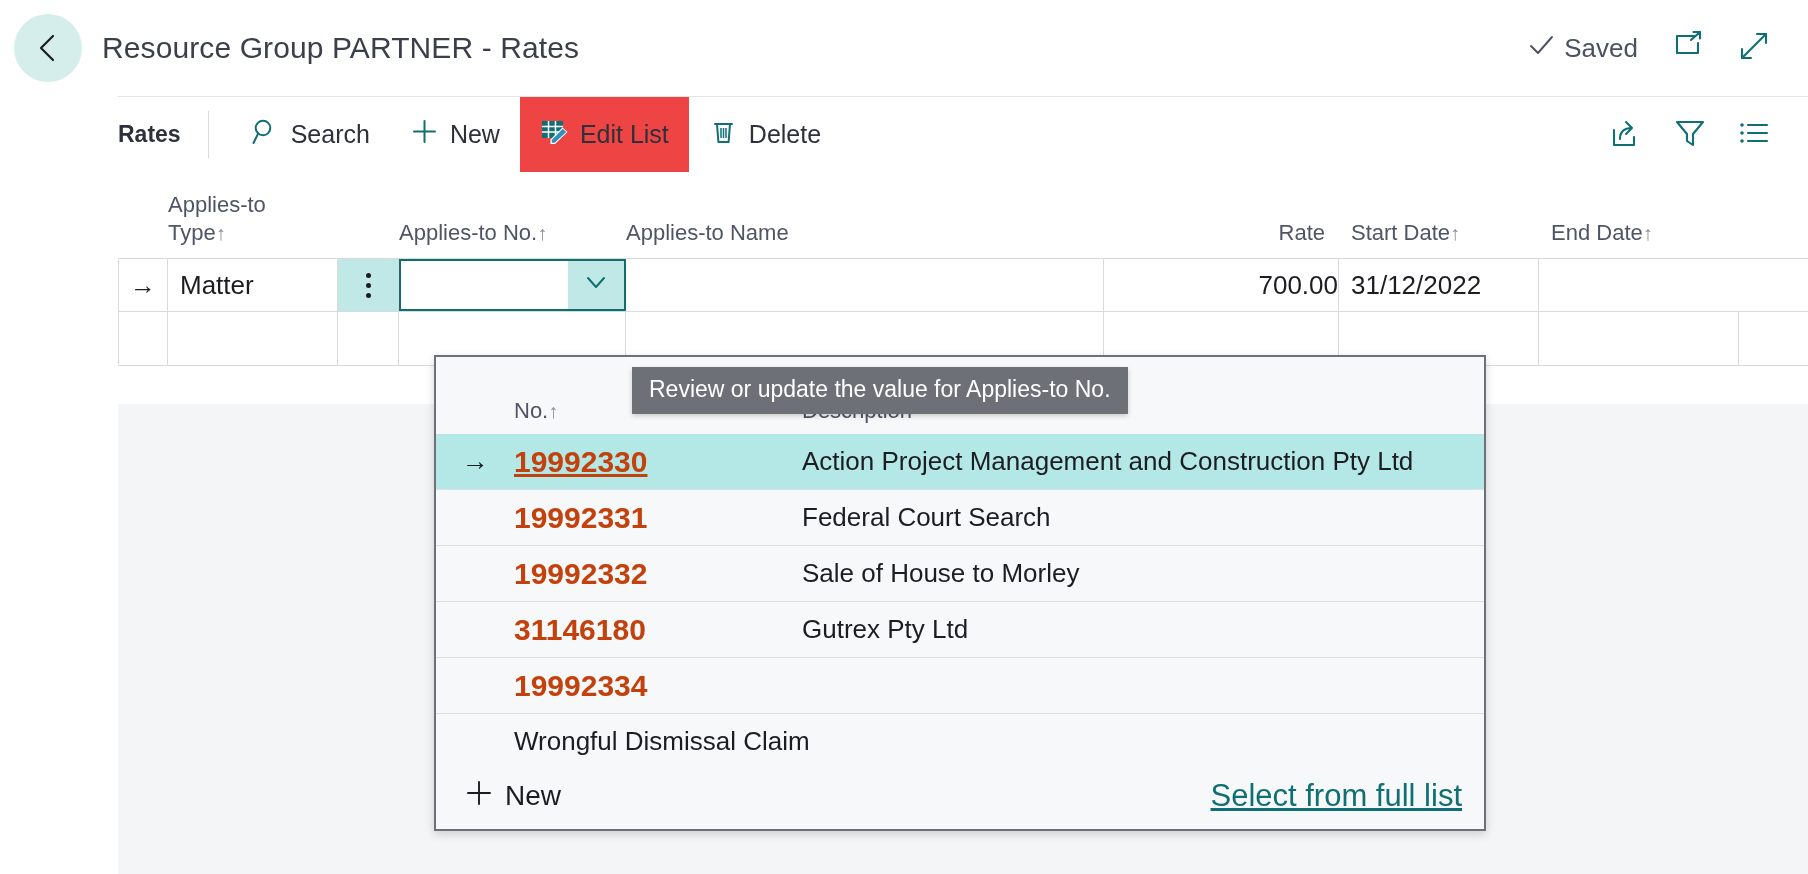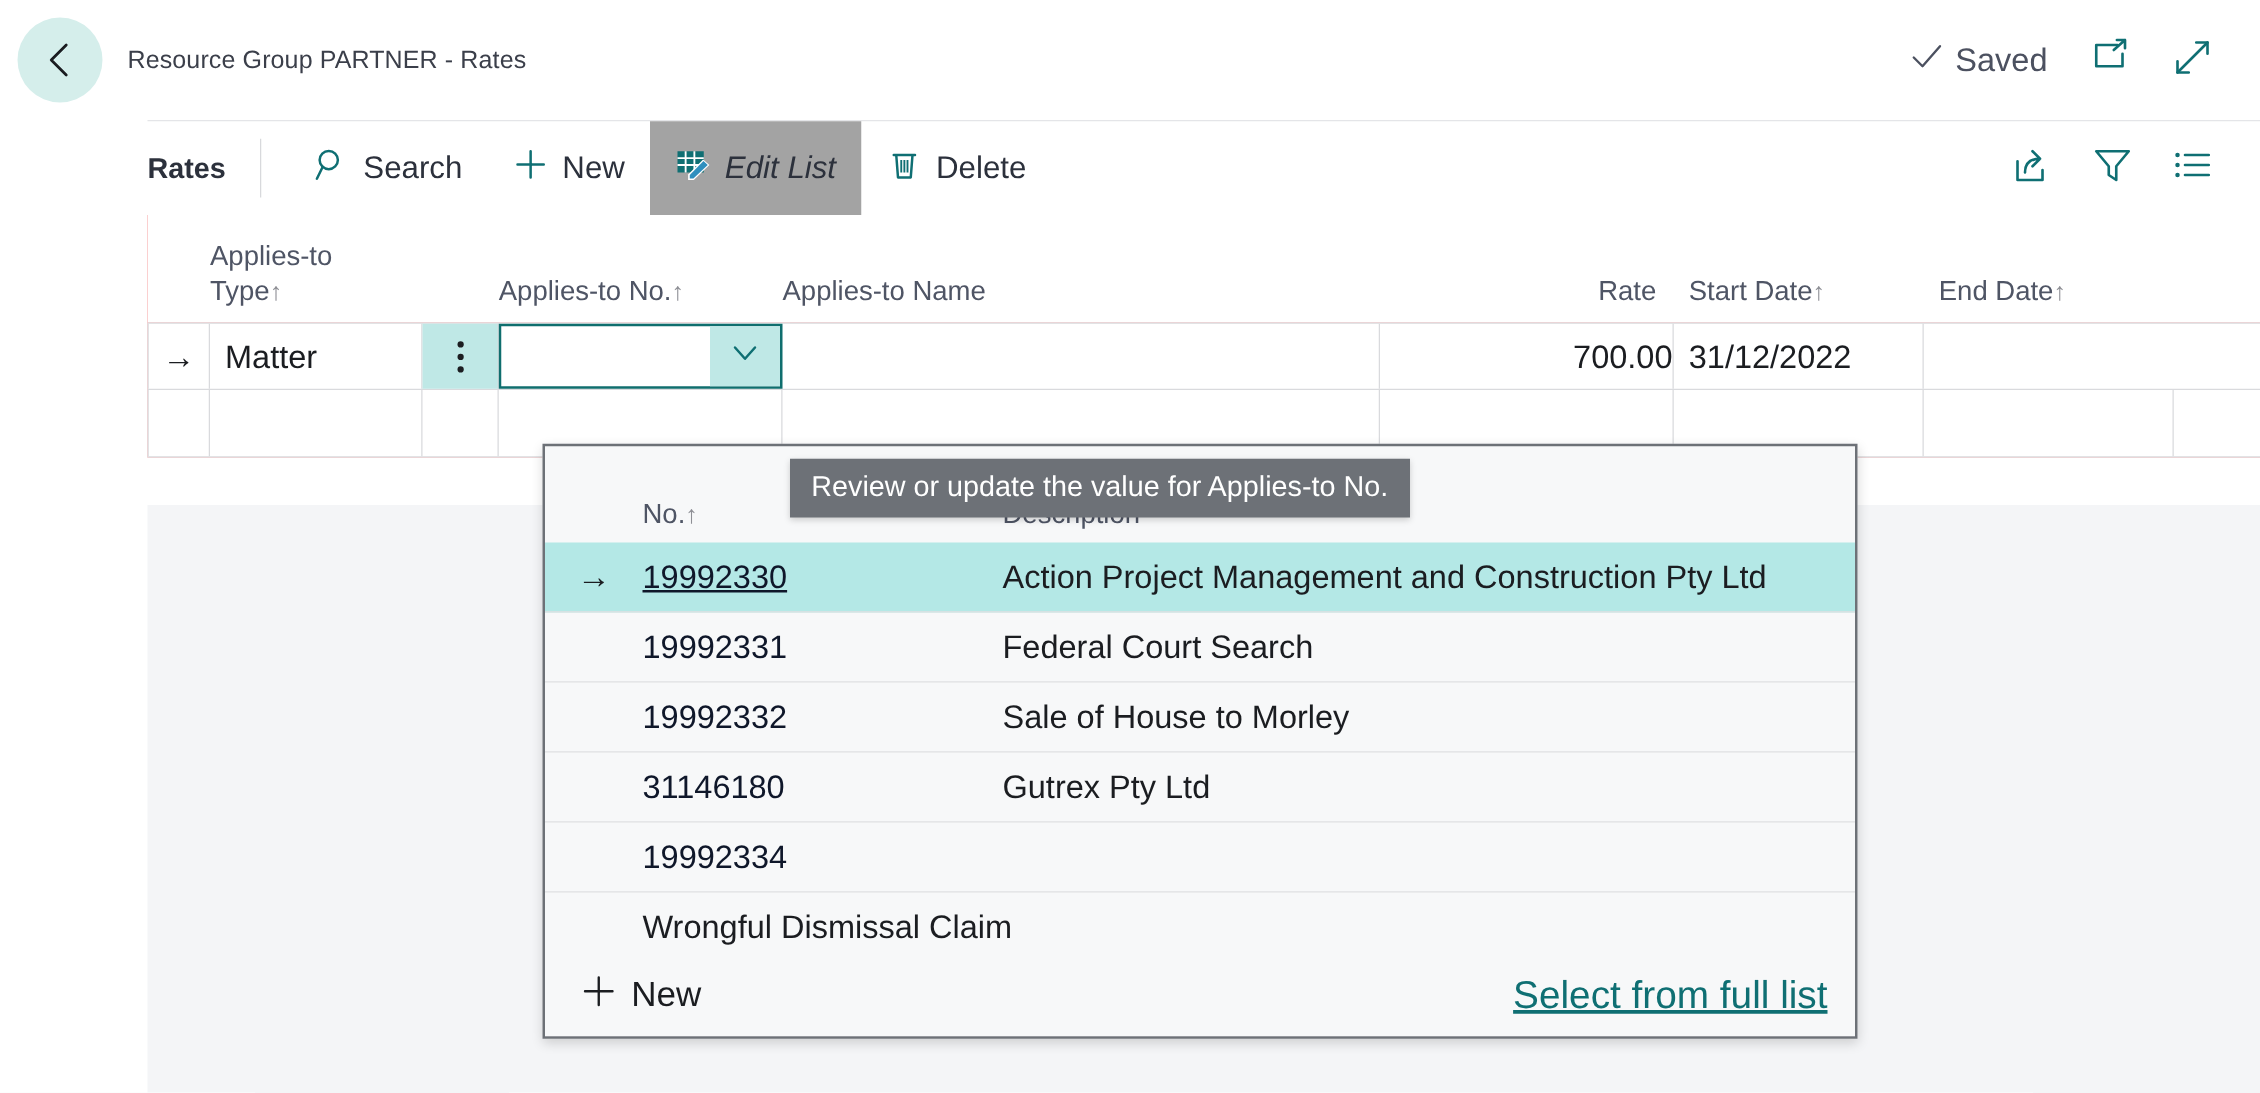--- a/index.html
+++ b/index.html
@@ -32,21 +32,21 @@
     margin-left: 14px;
     display: flex;
     align-items: center;
     justify-content: center;
     cursor: pointer;
     flex: 0 0 auto;
   }
   .back-button svg { display:block; }
   .page-title {
     margin-left: 20px;
-    font-size: 20px;
+    font-size: 30px;
     font-weight: 400;
     color: #3b3f4a;
     letter-spacing: 0.1px;
     white-space: nowrap;
   }
   .header-right {
     margin-left: auto;
     display: flex;
     align-items: center;
     gap: 34px;
@@ -98,21 +98,21 @@
   .cb-item {
     display: flex;
     align-items: center;
     gap: 11px;
     padding: 0 20px;
     font-size: 25px;
     color: #2c313c;
     cursor: pointer;
     white-space: nowrap;
   }
-  .cb-item.active { background: #a3a3a3; font-style: italic; }
+  .cb-item.active { background: #ef4444; }
   .cb-right {
     margin-left: auto;
     display: flex;
     align-items: center;
     gap: 32px;
     padding-right: 38px;
   }
 
   
   .grid-wrap {
@@ -235,22 +235,23 @@
     cursor: pointer;
   }
   .dd-row.selected { background: #b4e8e6; }
   .dd-arrow {
     width: 78px; flex: 0 0 78px;
     display: flex; align-items: center; justify-content: center;
     font-size: 27px; color: #1b1d21;
   }
   .dd-no {
     width: 288px; flex: 0 0 288px;
-    font-size: 26px;
-    color: #0f172a;
+    font-size: 30px;
+    color: #c2410c;
+    font-weight: bold;
   }
   .dd-row.selected .dd-no { text-decoration: underline; }
   .dd-desc {
     flex: 1 1 auto;
     font-size: 26px;
     color: #1b1d21;
     white-space: nowrap;
   }
   .dd-footer {
     position: absolute;

